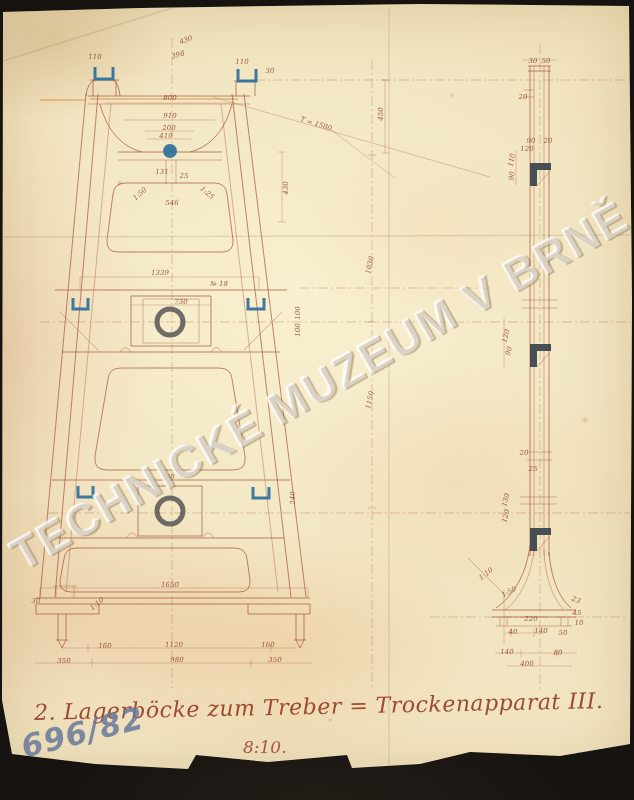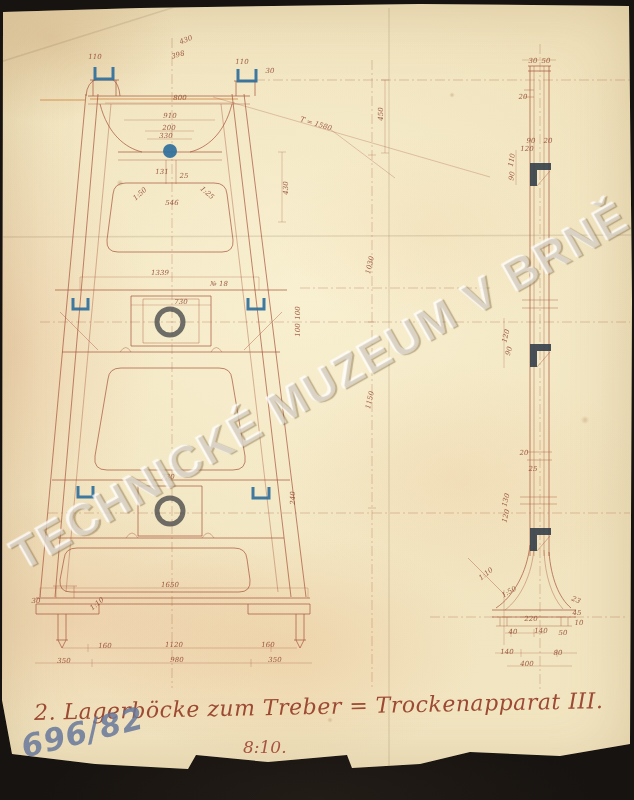--- a/index.html
+++ b/index.html
@@ -215,24 +215,24 @@
       <path class="dimline" d="M 522,60 L 556,60"></path>
     </g>
   </svg>
 
   <div id="dim-layer">
       <span class="dim" style="left: 186px; top: 40px; transform: translate(-50%, -50%) rotate(-20deg);">430</span>
       <span class="dim" style="left: 178px; top: 55px; transform: translate(-50%, -50%) rotate(-15deg);">398</span>
       <span class="dim" style="left: 95px; top: 57px; transform: translate(-50%, -50%) rotate(0deg);">110</span>
       <span class="dim" style="left: 242px; top: 62px; transform: translate(-50%, -50%) rotate(0deg);">110</span>
       <span class="dim" style="left: 270px; top: 71px; transform: translate(-50%, -50%) rotate(0deg);">30</span>
-      <span class="dim" style="left: 170px; top: 98px; transform: translate(-50%, -50%) rotate(0deg); margin-left: 10px;">800</span>
+      <span class="dim" style="left: 170px; top: 98px; transform: translate(-50%, -50%) rotate(0deg);">800</span>
       <span class="dim" style="left: 170px; top: 116px; transform: translate(-50%, -50%) rotate(0deg);">910</span>
       <span class="dim" style="left: 169px; top: 128px; transform: translate(-50%, -50%) rotate(0deg);">200</span>
-      <span class="dim" style="left: 166px; top: 136px; transform: translate(-50%, -50%) rotate(0deg);">330</span>
+      <span class="dim" style="left: 166px; top: 136px; transform: translate(-50%, -50%) rotate(0deg);">410</span>
       <span class="dim" style="left: 316px; top: 124px; transform: translate(-50%, -50%) rotate(17deg);">T = 1580</span>
       <span class="dim" style="left: 381px; top: 114px; transform: translate(-50%, -50%) rotate(-90deg);">450</span>
       <span class="dim" style="left: 162px; top: 172px; transform: translate(-50%, -50%) rotate(0deg);">131</span>
       <span class="dim" style="left: 184px; top: 176px; transform: translate(-50%, -50%) rotate(0deg);">25</span>
       <span class="dim" style="left: 286px; top: 188px; transform: translate(-50%, -50%) rotate(-90deg);">430</span>
       <span class="dim" style="left: 140px; top: 194px; transform: translate(-50%, -50%) rotate(-42deg);">1:50</span>
       <span class="dim" style="left: 207px; top: 193px; transform: translate(-50%, -50%) rotate(42deg);">1:25</span>
       <span class="dim" style="left: 172px; top: 203px; transform: translate(-50%, -50%) rotate(0deg);">546</span>
       <span class="dim" style="left: 160px; top: 273px; transform: translate(-50%, -50%) rotate(0deg);">1339</span>
       <span class="dim" style="left: 181px; top: 284px; transform: translate(-50%, -50%) rotate(0deg); margin-left: 38px;">№ 18</span>

